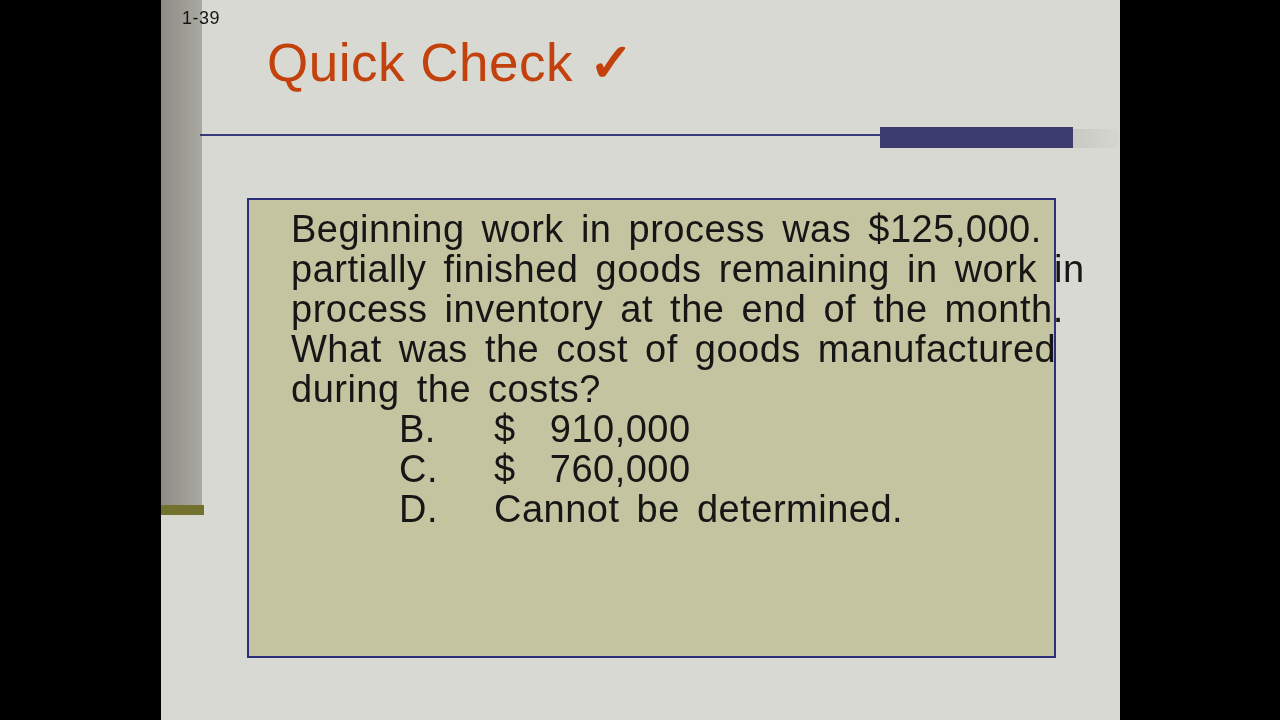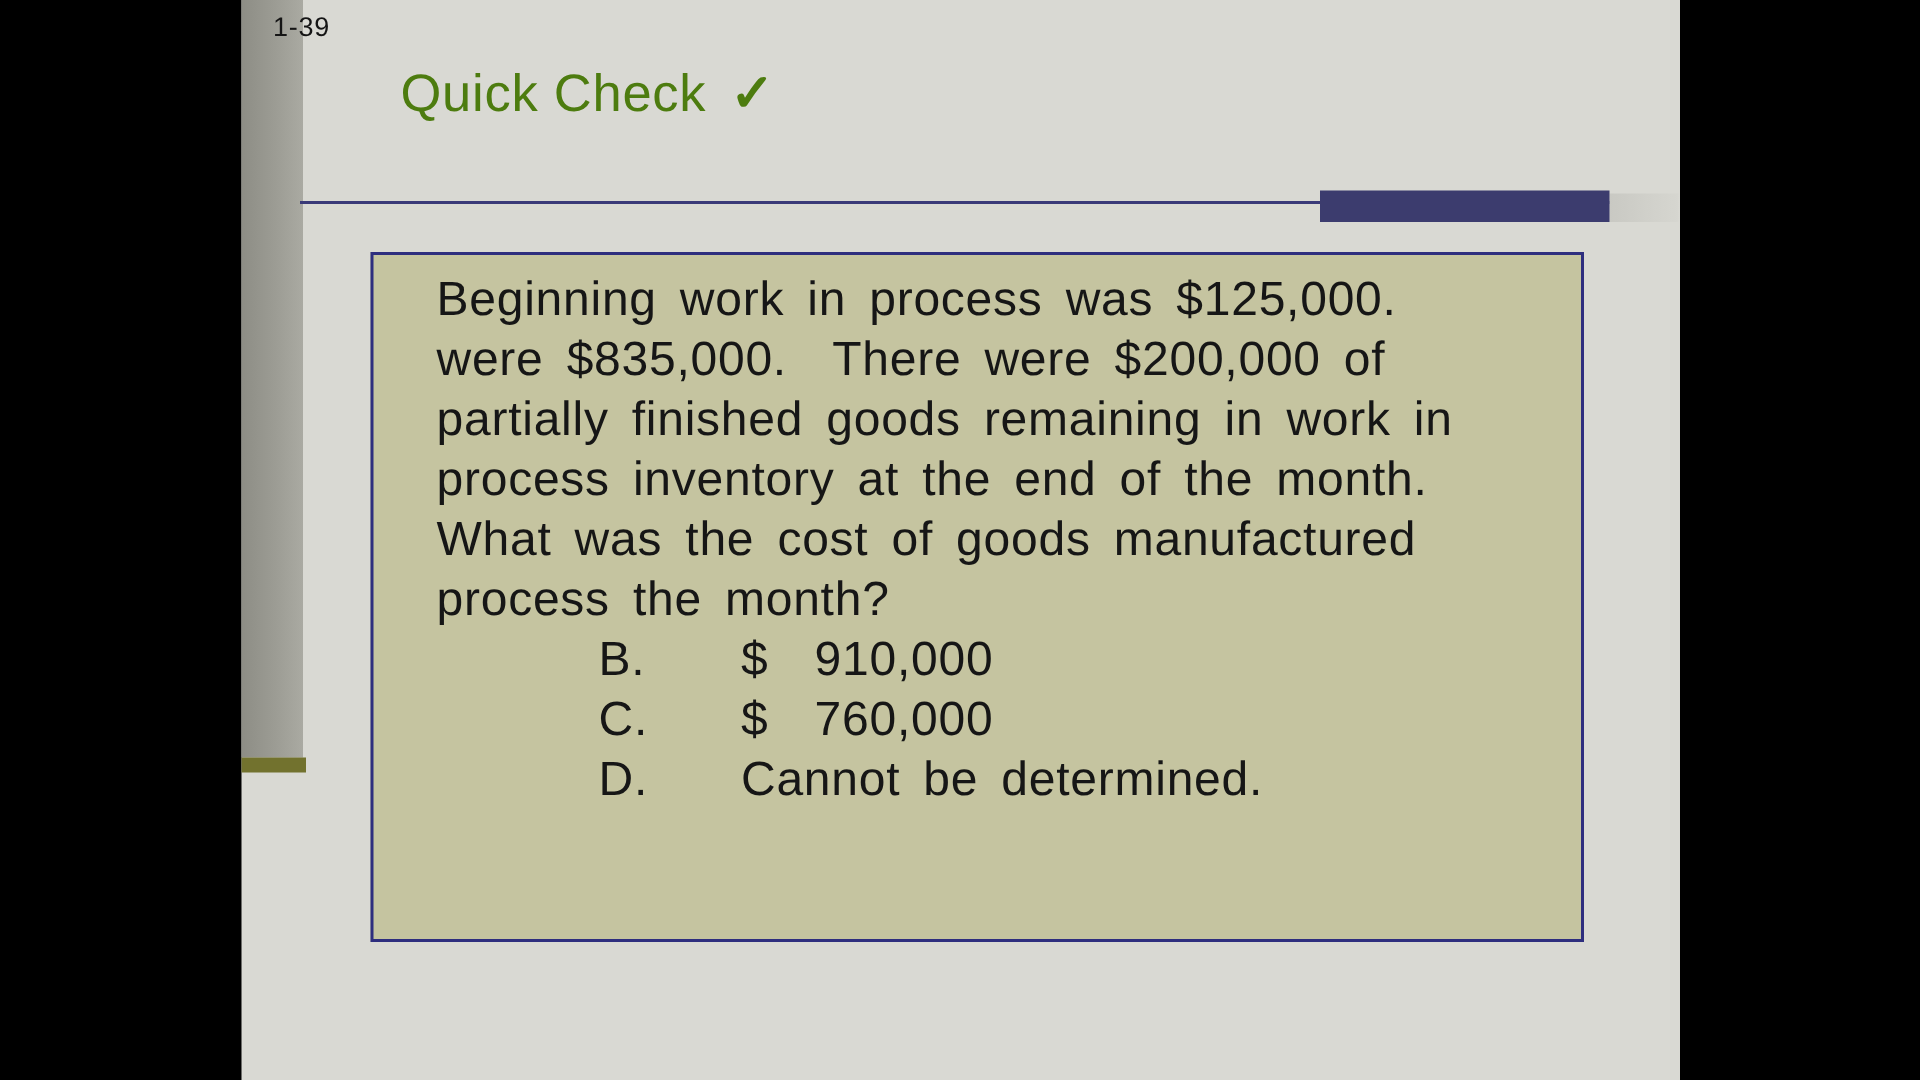--- a/index.html
+++ b/index.html
@@ -54,23 +54,23 @@
     top: 8px;
     font-size: 18px;
     font-weight: normal;
     color: #151515;
     letter-spacing: 0.5px;
   }
   .title {
     position: absolute;
     left: 106px;
     top: 40px;
-    font-size: 35px;
+    font-size: 53px;
     line-height: 46px;
-    color: #4d7c0f;
+    color: #c2410c;
     letter-spacing: 0.5px;
     white-space: nowrap;
   }
   .title .check {
     margin-left: 16px;
     font-weight: bold;
   }
   .rule {
     position: absolute;
     left: 39px;
@@ -91,27 +91,27 @@
     position: absolute;
     left: 912px;
     top: 129px;
     width: 46px;
     height: 19px;
     background: linear-gradient(90deg, #c9c9c3, #d6d6d0);
   }
   .question-box {
     position: absolute;
     left: 86px;
-    top: 168px;
+    top: 198px;
     width: 805px;
     height: 456px;
     background: #c5c4a0;
     border: 2px solid #2e2e7e;
     color: #161616;
-    font-size: 32px;
+    font-size: 38px;
     line-height: 40px;
     letter-spacing: 0.5px;
     word-spacing: 6px;
   }
   .question-text {
     padding: 9px 10px 0 42px;
   }
   .question-line { white-space: nowrap; }
   .answer-row {
     padding-left: 108px;
@@ -139,25 +139,24 @@
       <span>Quick Check</span><span class="check">✓</span>
     </div>
 
     <div class="rule"></div>
     <div class="rule-block-ghost"></div>
     <div class="rule-block"></div>
 
     <div class="question-box">
       <div class="question-text">
         <div class="question-line">Beginning work in process was $125,000.</div>
-        <div class="question-line">were $835,000.&nbsp; There were $200,000 of</div>
         <div class="question-line">partially finished goods remaining in work in</div>
         <div class="question-line">process inventory at the end of the month.</div>
         <div class="question-line">What was the cost of goods manufactured</div>
-        <div class="question-line">process the month?</div>
+        <div class="question-line">during the costs?</div>
 
         <div class="answer-row">
           <span class="answer-letter">B.</span><span class="answer-value">$&nbsp;&nbsp;910,000</span>
         </div>
         <div class="answer-row">
           <span class="answer-letter">C.</span><span class="answer-value">$&nbsp;&nbsp;760,000</span>
         </div>
         <div class="answer-row">
           <span class="answer-letter">D.</span><span class="answer-value">Cannot be determined.</span>
         </div>

